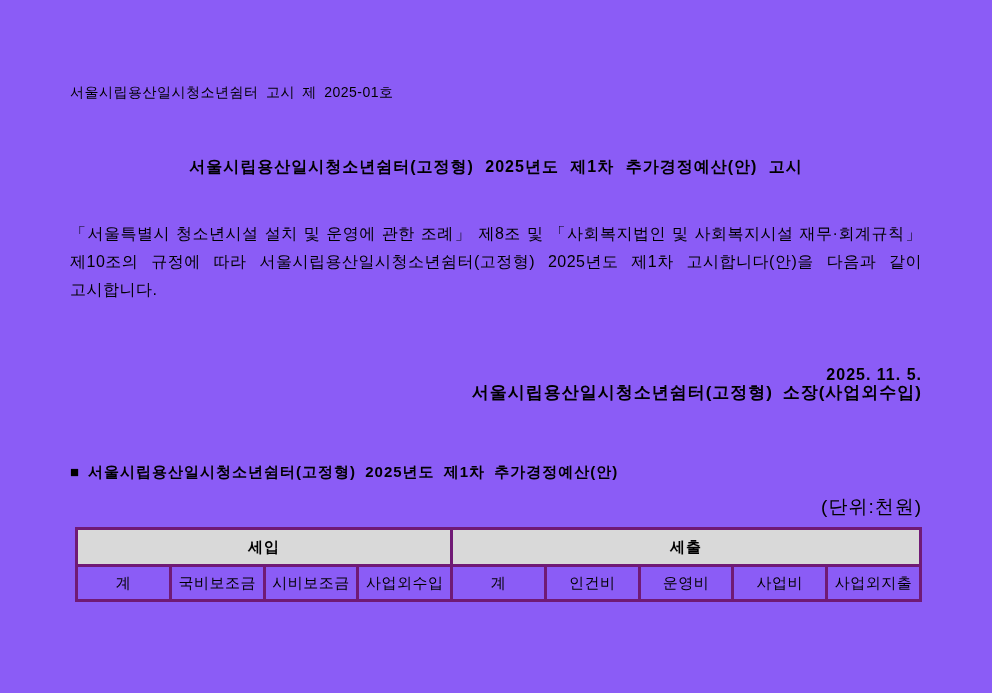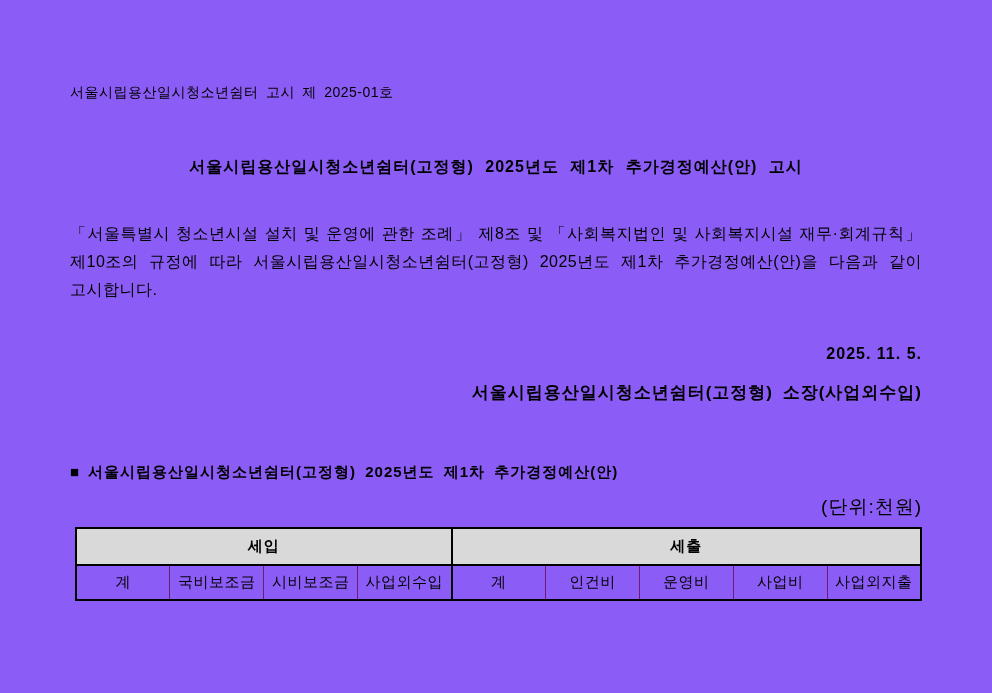--- a/index.html
+++ b/index.html
@@ -49,21 +49,21 @@
     text-align: justify;
     text-align-last: justify;
   }
   .body-text .line:last-child {
     text-align: center;
     text-align-last: left;
   }
   .doc-date {
     position: absolute;
     right: 70px;
-    top: 345px;
+    top: 366px;
     font-size: 16px;
     font-weight: bold;
     letter-spacing: 1px;
     white-space: nowrap;
   }
   .doc-signer {
     position: absolute;
     right: 70px;
     top: 381px;
     font-size: 17px;
@@ -95,21 +95,21 @@
     position: absolute;
     left: 75px;
     top: 527px;
     width: 847px;
     border-collapse: collapse;
     table-layout: fixed;
     border: 2px solid #000;
     font-size: 15px;
   }
   table.budget th, table.budget td {
-    border: 1px solid #701a75;
+    border: 3px solid #701a75;
     text-align: center;
     vertical-align: middle;
     padding: 0;
     overflow: hidden;
   }
   tr.group-row { height: 37px; }
   tr.col-row   { height: 35px; }
   tr.data-row  { height: 36px; }
   tr.group-row th {
     background: #d9d9d9;
@@ -125,21 +125,21 @@
 <body>
 
 <div class="page">
 
   <div class="notice-no">서울시립용산일시청소년쉼터 고시 제 2025-01호</div>
 
   <div class="doc-title">서울시립용산일시청소년쉼터(고정형) 2025년도 제1차 추가경정예산(안) 고시</div>
 
   <div class="body-text">
     <div class="line">「서울특별시 청소년시설 설치 및 운영에 관한 조례」 제8조 및 「사회복지법인 및 사회복지시설 재무·회계규칙」</div>
-    <div class="line">제10조의 규정에 따라 서울시립용산일시청소년쉼터(고정형) 2025년도 제1차 추가경정예산(안)을 다음과 같이</div>
+    <div class="line">제10조의 규정에 따라 서울시립용산일시청소년쉼터(고정형) 2025년도 제1차 고시합니다(안)을 다음과 같이</div>
     <div class="line">고시합니다.</div>
   </div>
 
   <div class="doc-date">2025. 11. 5.</div>
 
   <div class="doc-signer">서울시립용산일시청소년쉼터(고정형) 소장(사업외수입)</div>
 
   <div class="section-heading">
     <span class="bullet">■</span><span>서울시립용산일시청소년쉼터(고정형) 2025년도 제1차 추가경정예산(안)</span>
   </div>

